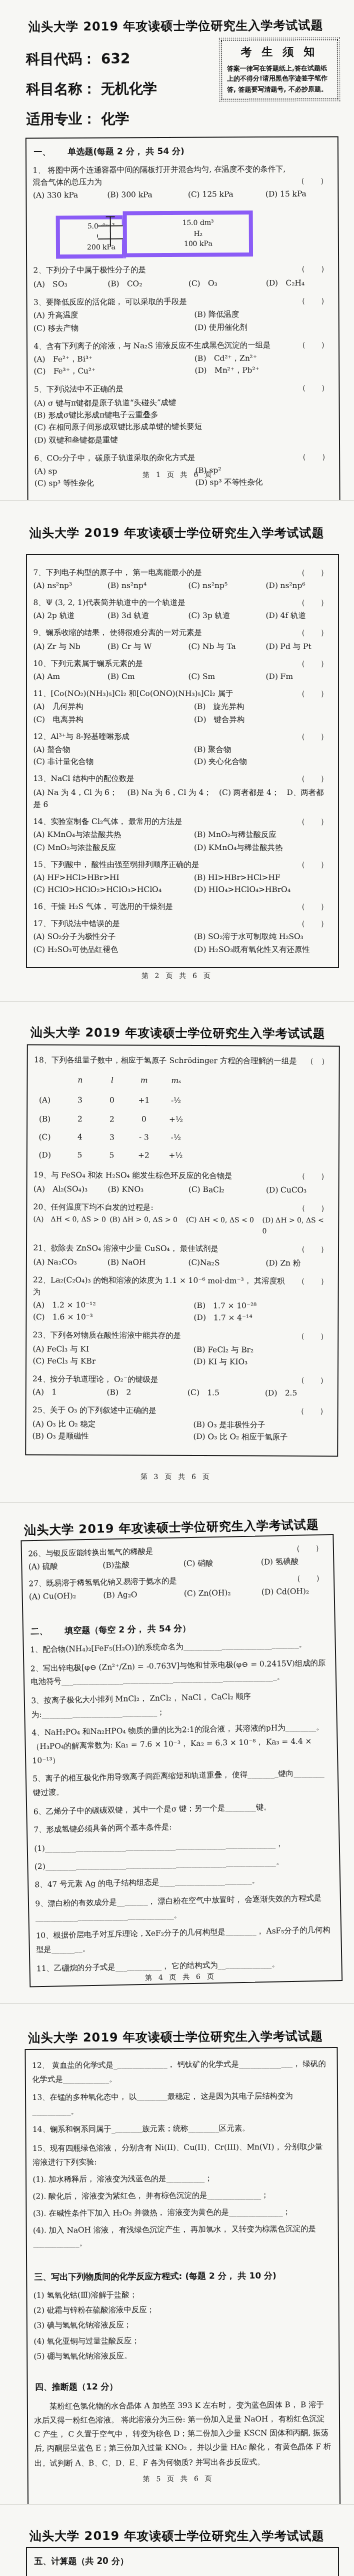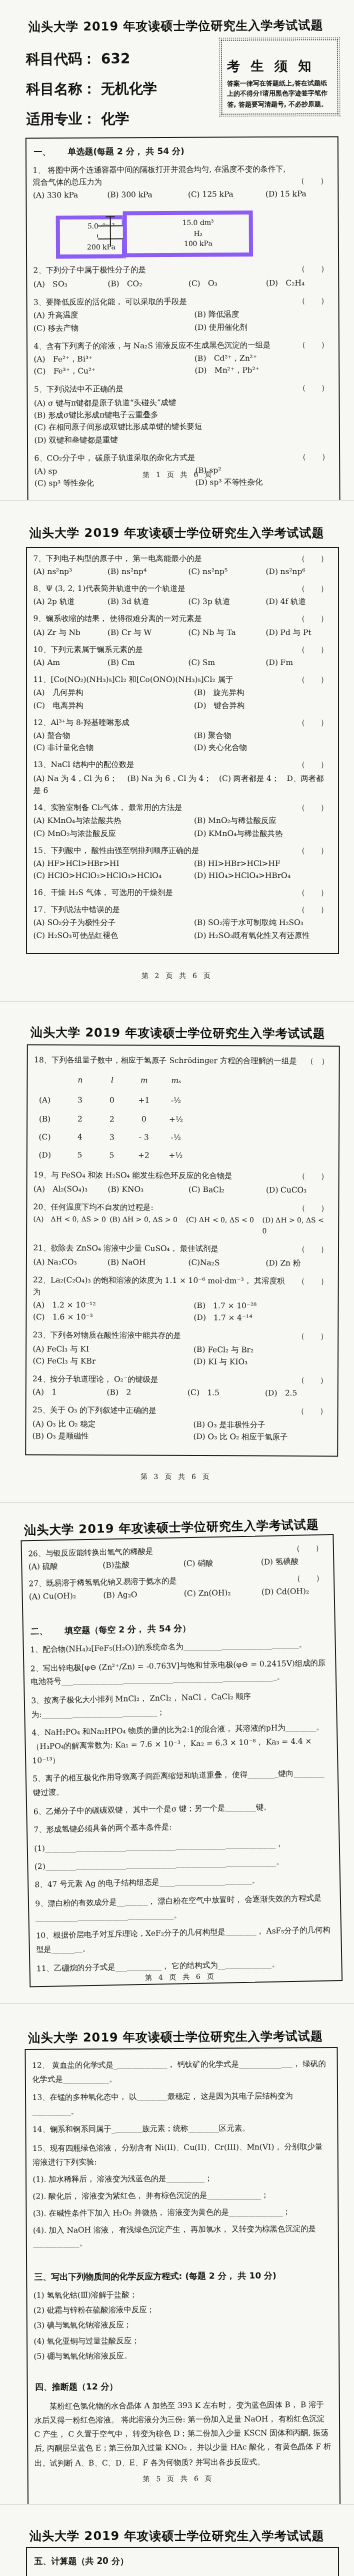--- a/index.html
+++ b/index.html
@@ -15,21 +15,21 @@
   .t4{transform:rotate(-1.15deg);transform-origin:40% 60%;} .t5{transform:rotate(-0.35deg);}
   .ptitle{font-family:"DejaVu Sans","Liberation Sans",sans-serif;font-weight:bold;
           font-size:12px;text-align:center;letter-spacing:0.5px;color:#101010;white-space:nowrap;}
   .meta-row{display:flex;justify-content:space-between;align-items:flex-start;
             margin:8.2px 15.5px 3.1px 27px;}
   .meta{font-family:"DejaVu Sans","Liberation Sans",sans-serif;font-weight:bold;
         font-size:14px;line-height:2.15;}
   .notice{border:1px dotted #3a3a3a;outline:0.5px dotted #8a8a8a;outline-offset:1px;
           width:105px;padding:3.6px 4.6px;font-family:"DejaVu Sans","Liberation Sans",sans-serif;
           font-weight:bold;font-size:6.5px;line-height:1.62;margin-top:-3.1px;}
-  .ntitle{text-align:left;font-size:13px;letter-spacing:3.1px;margin-bottom:1.5px;margin-top:12px;}
+  .ntitle{text-align:center;font-size:11px;letter-spacing:3.1px;margin-bottom:1.5px;}
   .pbox{border:1.5px solid #1b1b1b;margin:0 15.5px 0 26px;padding:4.1px 7.2px 6.2px 6.2px;
         font-size:7.7px;background:transparent;}
   .pbox-p1{margin-top:4.1px;}
   .sec{font-family:"DejaVu Sans","Liberation Sans",sans-serif;font-weight:bold;
        font-size:8.5px;margin:4.1px 0 5.2px 1px;}
   .q{position:relative;margin:5.7px 0;}
   .q2{margin:4.6px 0;}
   .qt{line-height:1.55;padding-right:40px;}
   .br{position:absolute;right:2.1px;top:0;white-space:nowrap;}
   .br2{top:1.55em;}
@@ -163,21 +163,21 @@
           </div>
         </div>
       </div>
       <div class="pfoot">第 1 页 共 6 页</div>
     </div>
   </div>
 
   <div class="page">
     <div class="pg-inner pt2">
       <div class="ptitle">汕头大学 2019 年攻读硕士学位研究生入学考试试题</div>
-      <div class="pbox" style="margin-top:5px;padding-top:0;">
+      <div class="pbox" style="margin-top:12px;padding-top:7px;">
 
         <div class="q q2">
           <div class="qt"><span>7、下列电子构型的原子中， 第一电离能最小的是</span>
             <span class="br">（　　）</span></div>
           <div class="opts o4">
             <span>(A) ns²np³</span>
             <span>(B) ns²np⁴</span>
             <span>(C) ns²np⁵</span>
             <span>(D) ns²np⁶</span>
           </div>

